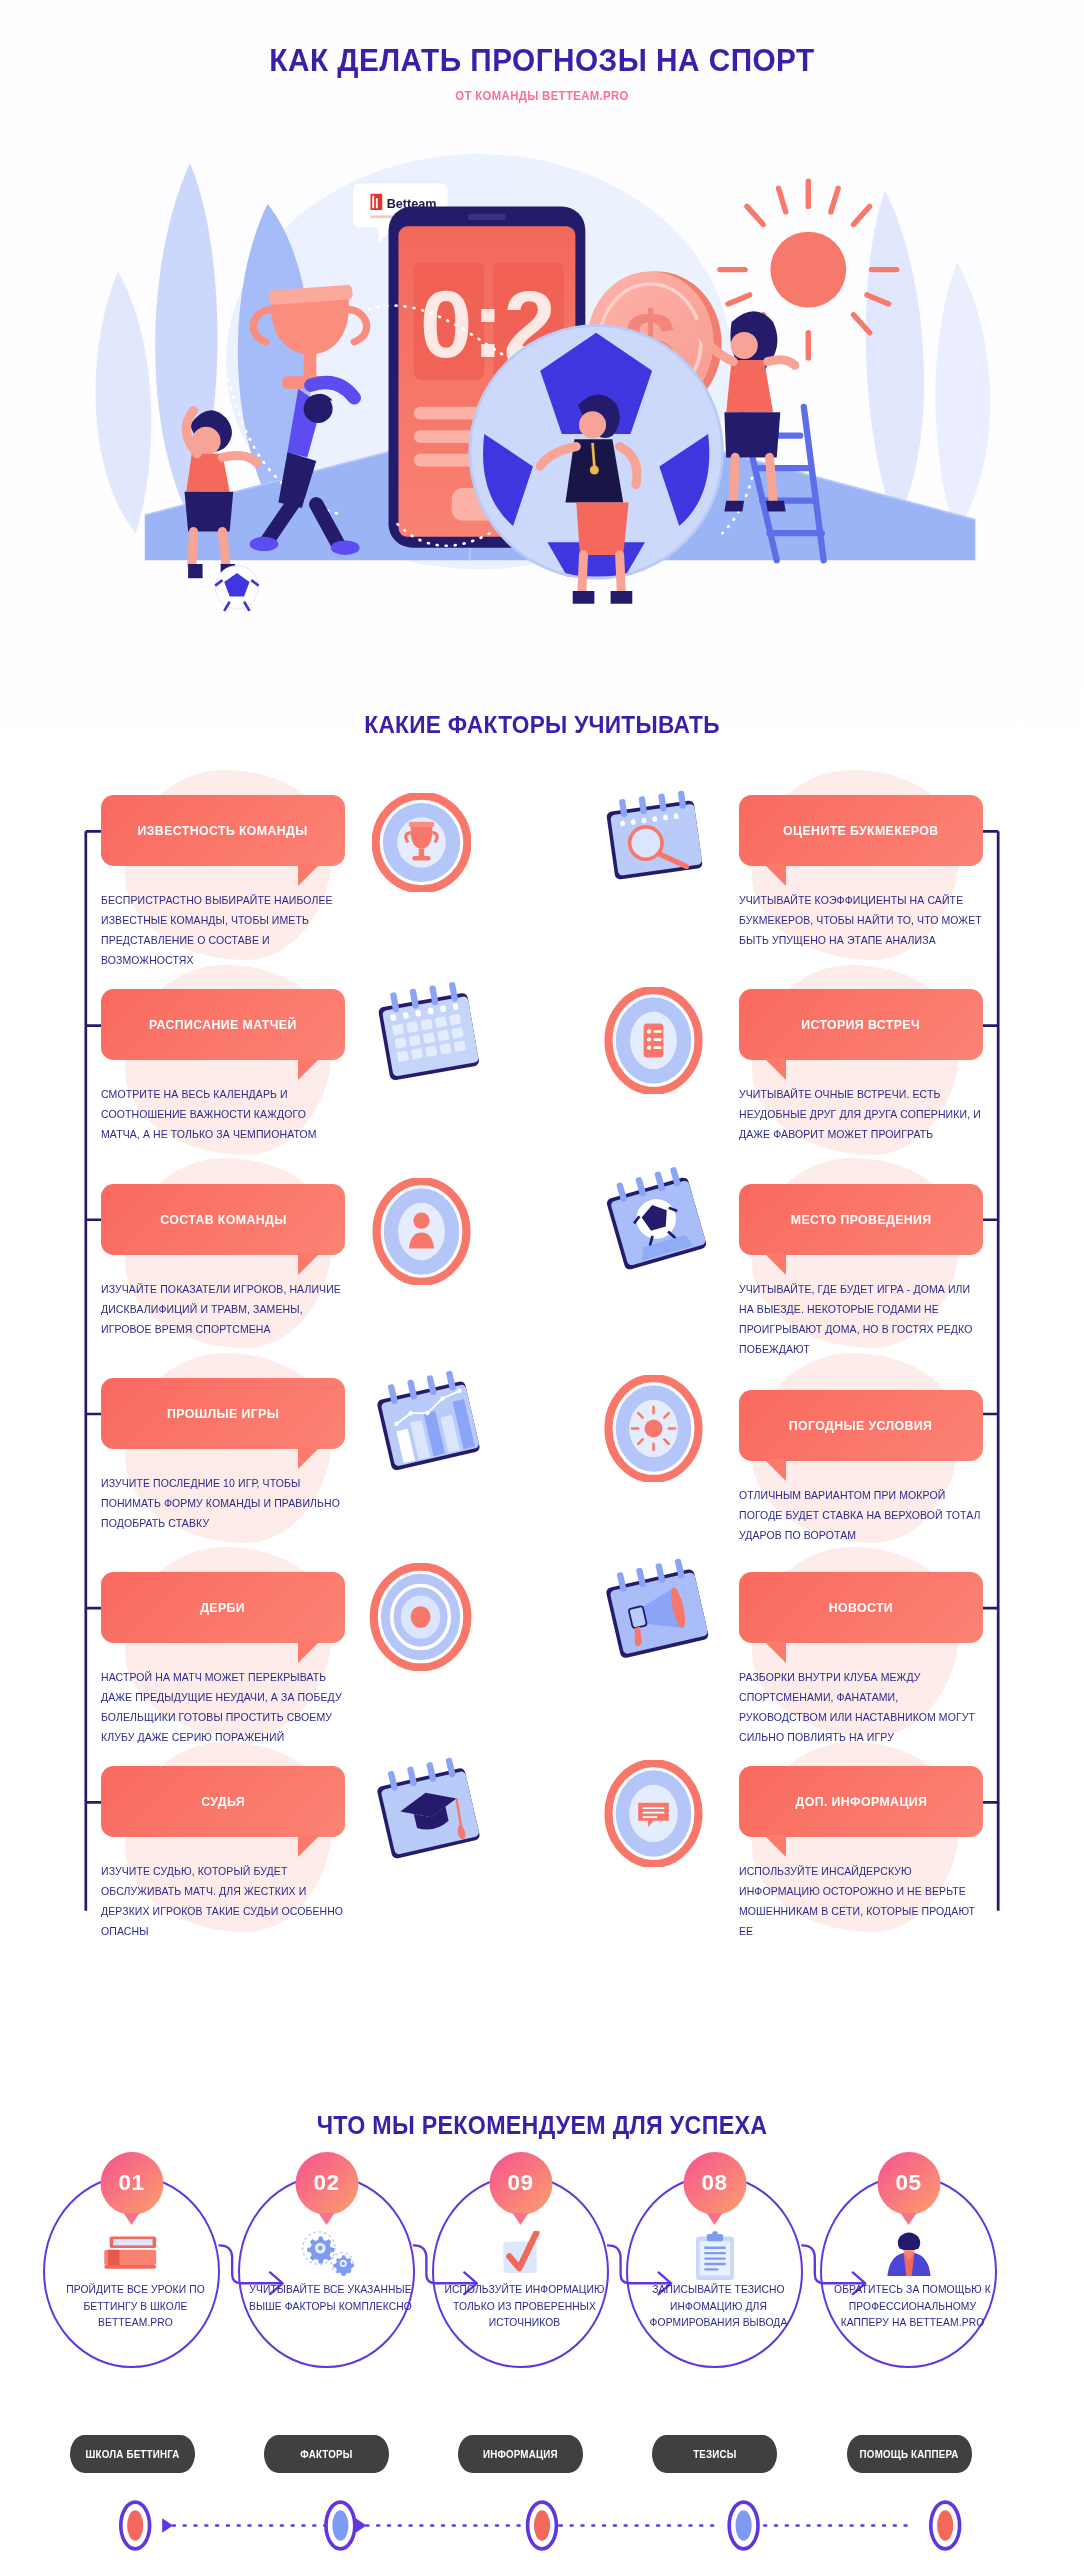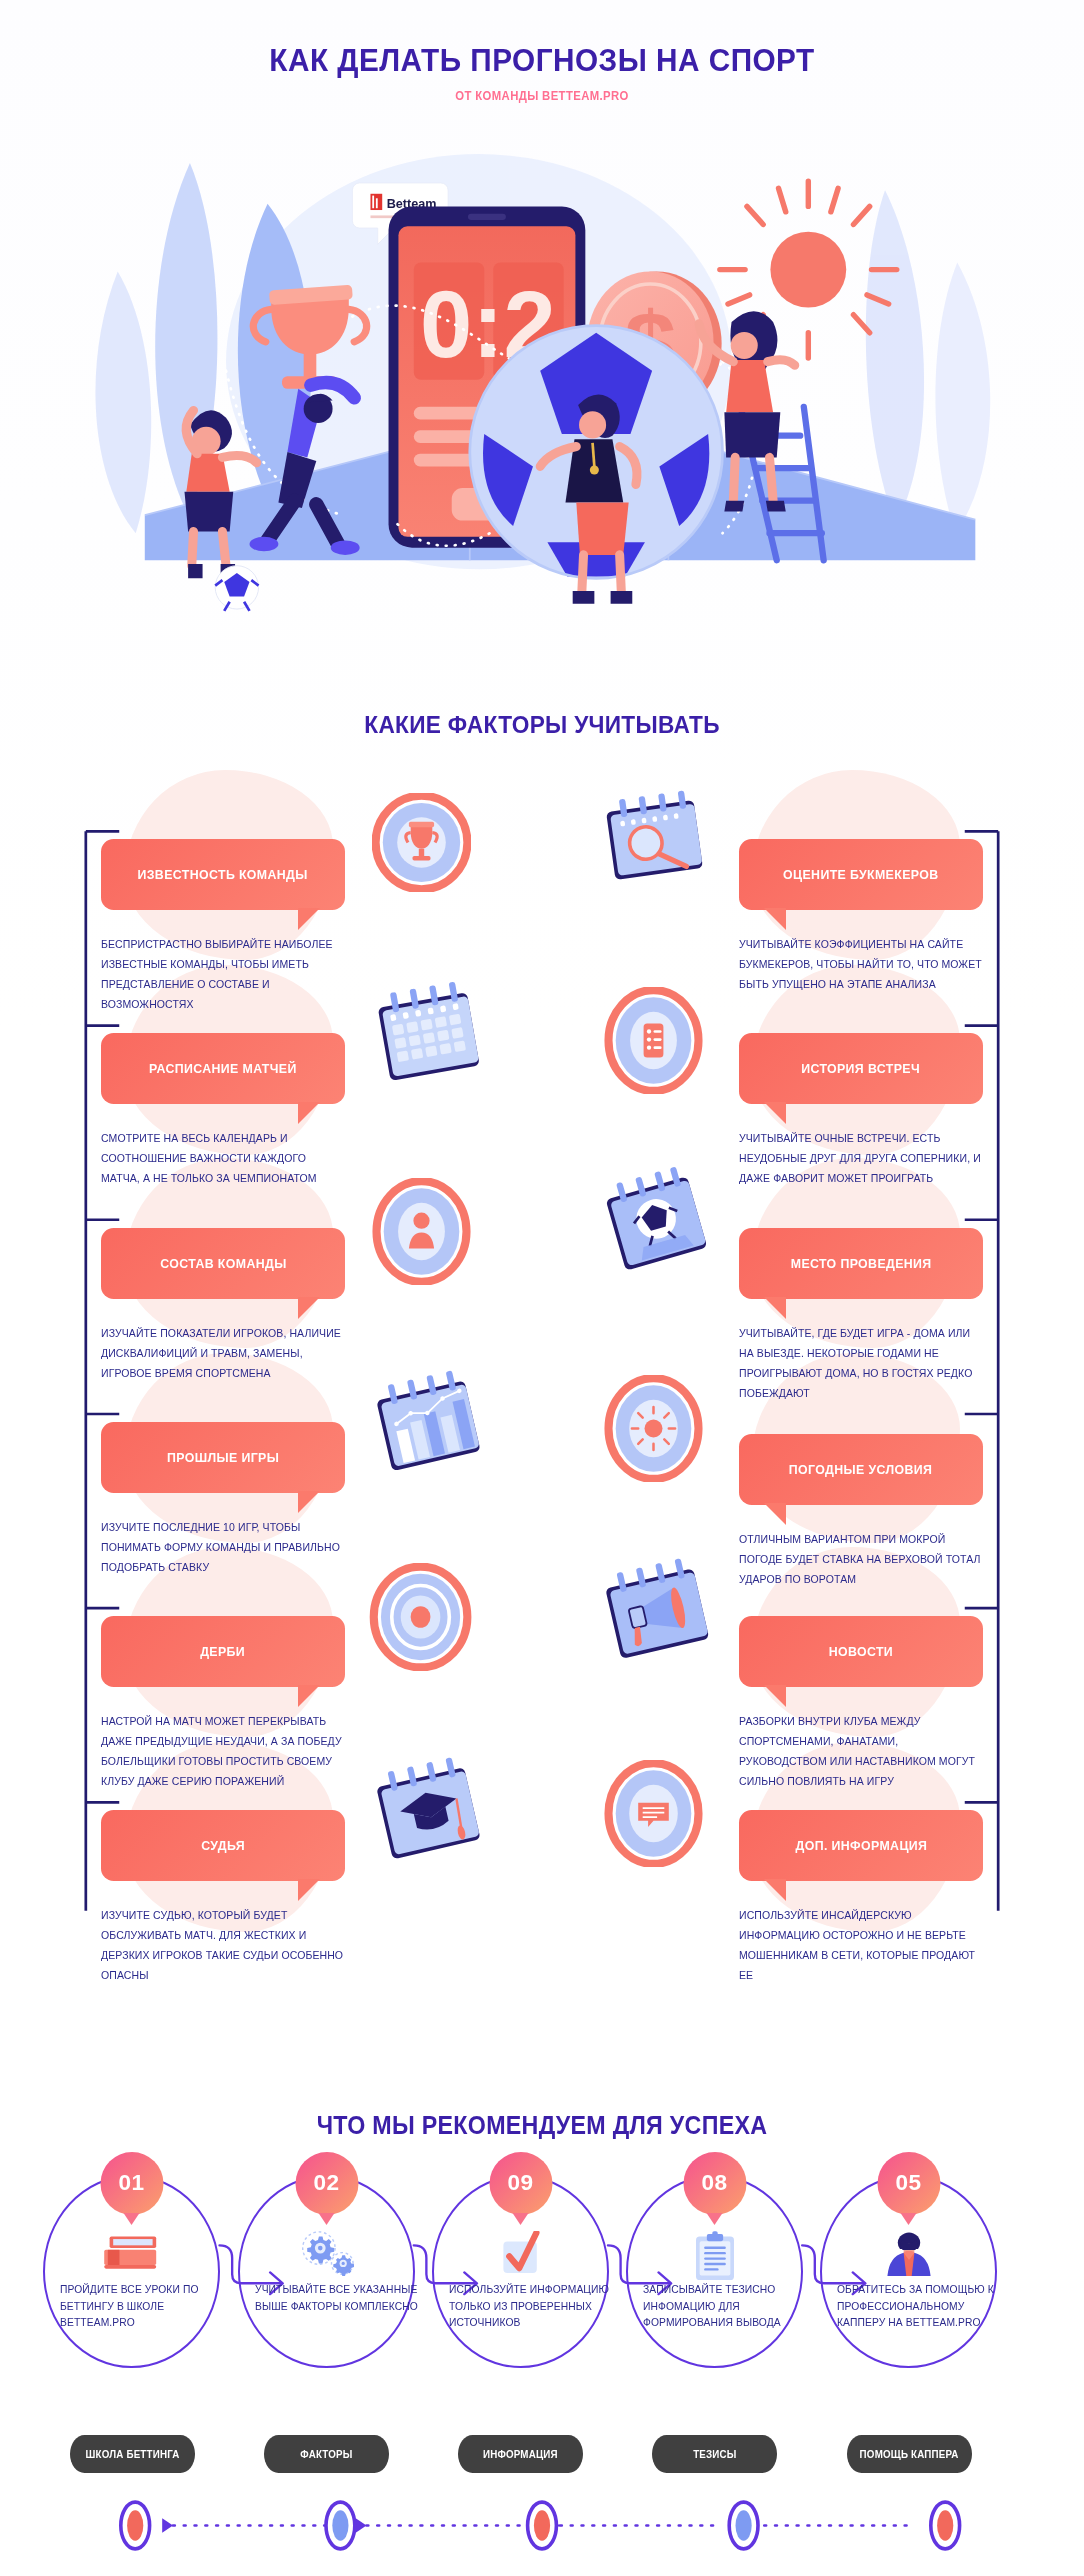--- a/index.html
+++ b/index.html
@@ -38,21 +38,21 @@
   }
   #factors-title { top: 711px; }
   #recs-title    { top: 2111px; font-size: 25px; }
 
   
   .factors { position: absolute; top: 786px; left: 0; width: 1084px; height: 1265px; }
   .factors-lines { position:absolute; top:0; left:0; }
 
   .blob { position: absolute; background: #fdece9; border-radius: 48% 52% 42% 58% / 55% 40% 60% 45%; z-index: 0; }
 
-  .card { position: absolute; width: 244px; z-index: 3; margin-top: 44px; }
+  .card { position: absolute; width: 244px; z-index: 3; }
   .bubble {
     position: relative; width: 244px; height: 71px;
     background: linear-gradient(135deg,#f9695f 0%, #fc8374 100%);
     border-radius: 12.6px;
     display: flex; align-items: center; justify-content: center;
   }
   .bubble-label {
     color: #ffffff; font-size: 13px; font-weight: 700; letter-spacing: 0.4px;
     text-transform: uppercase; text-align: center; transform: scaleX(.95); padding: 0 9px;
   }
@@ -83,21 +83,21 @@
     display: flex; align-items: center; justify-content: center; z-index: 5;
   }
   .rec-badge::after {
     content: ""; position: absolute; bottom: -10px; left: 50%; transform: translateX(-50%);
     width: 0; height: 0; border-left: 8.1px solid transparent; border-right: 8.1px solid transparent;
     border-top: 12.6px solid #f8728a;
   }
   .rec-num { color: #ffffff; font-size: 22.6px; font-weight: 700; letter-spacing: 0.5px; position: relative; z-index:2; }
   .rec-icon { position: absolute; top: 65px; left: 50%; transform: translateX(-50%); }
   .rec-text {
-    position: absolute; top: 116px; left: 17px; width: 163px; 
+    position: absolute; top: 116px; left: 11px; width: 163px; text-align: center;
     color: #2b2a8c; font-size: 10.3px; line-height: 1.62; text-transform: uppercase;
     font-variant: small-caps; letter-spacing: 0.1px;
   }
 
   .pill {
     position: absolute; width: 125px; height: 38px;
     background: #404040; border-radius: 14.5px / 19px;
     display: flex; align-items: center; justify-content: center;
   }
   .pill span { color:#ffffff; font-size: 10.3px; font-weight: 700; text-transform: uppercase; letter-spacing:0.2px; transform: scaleX(.95);}

